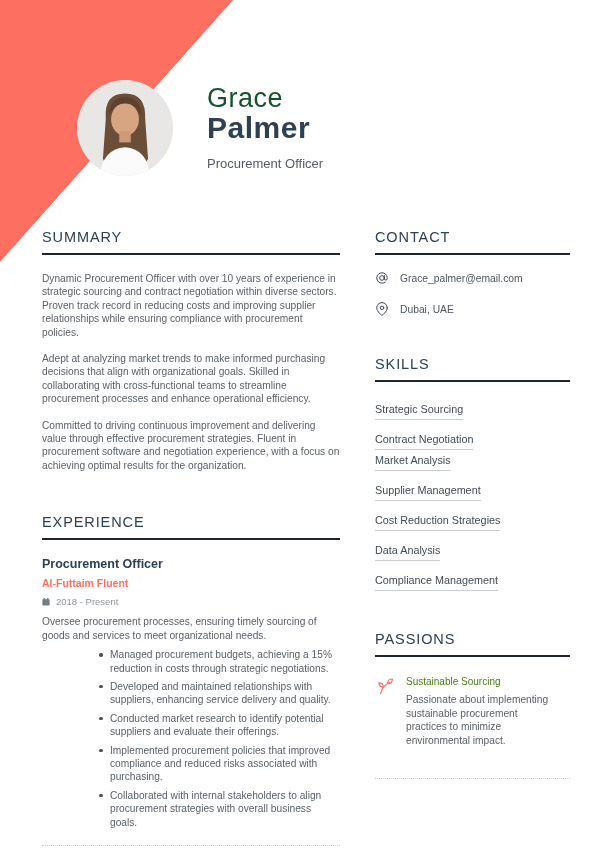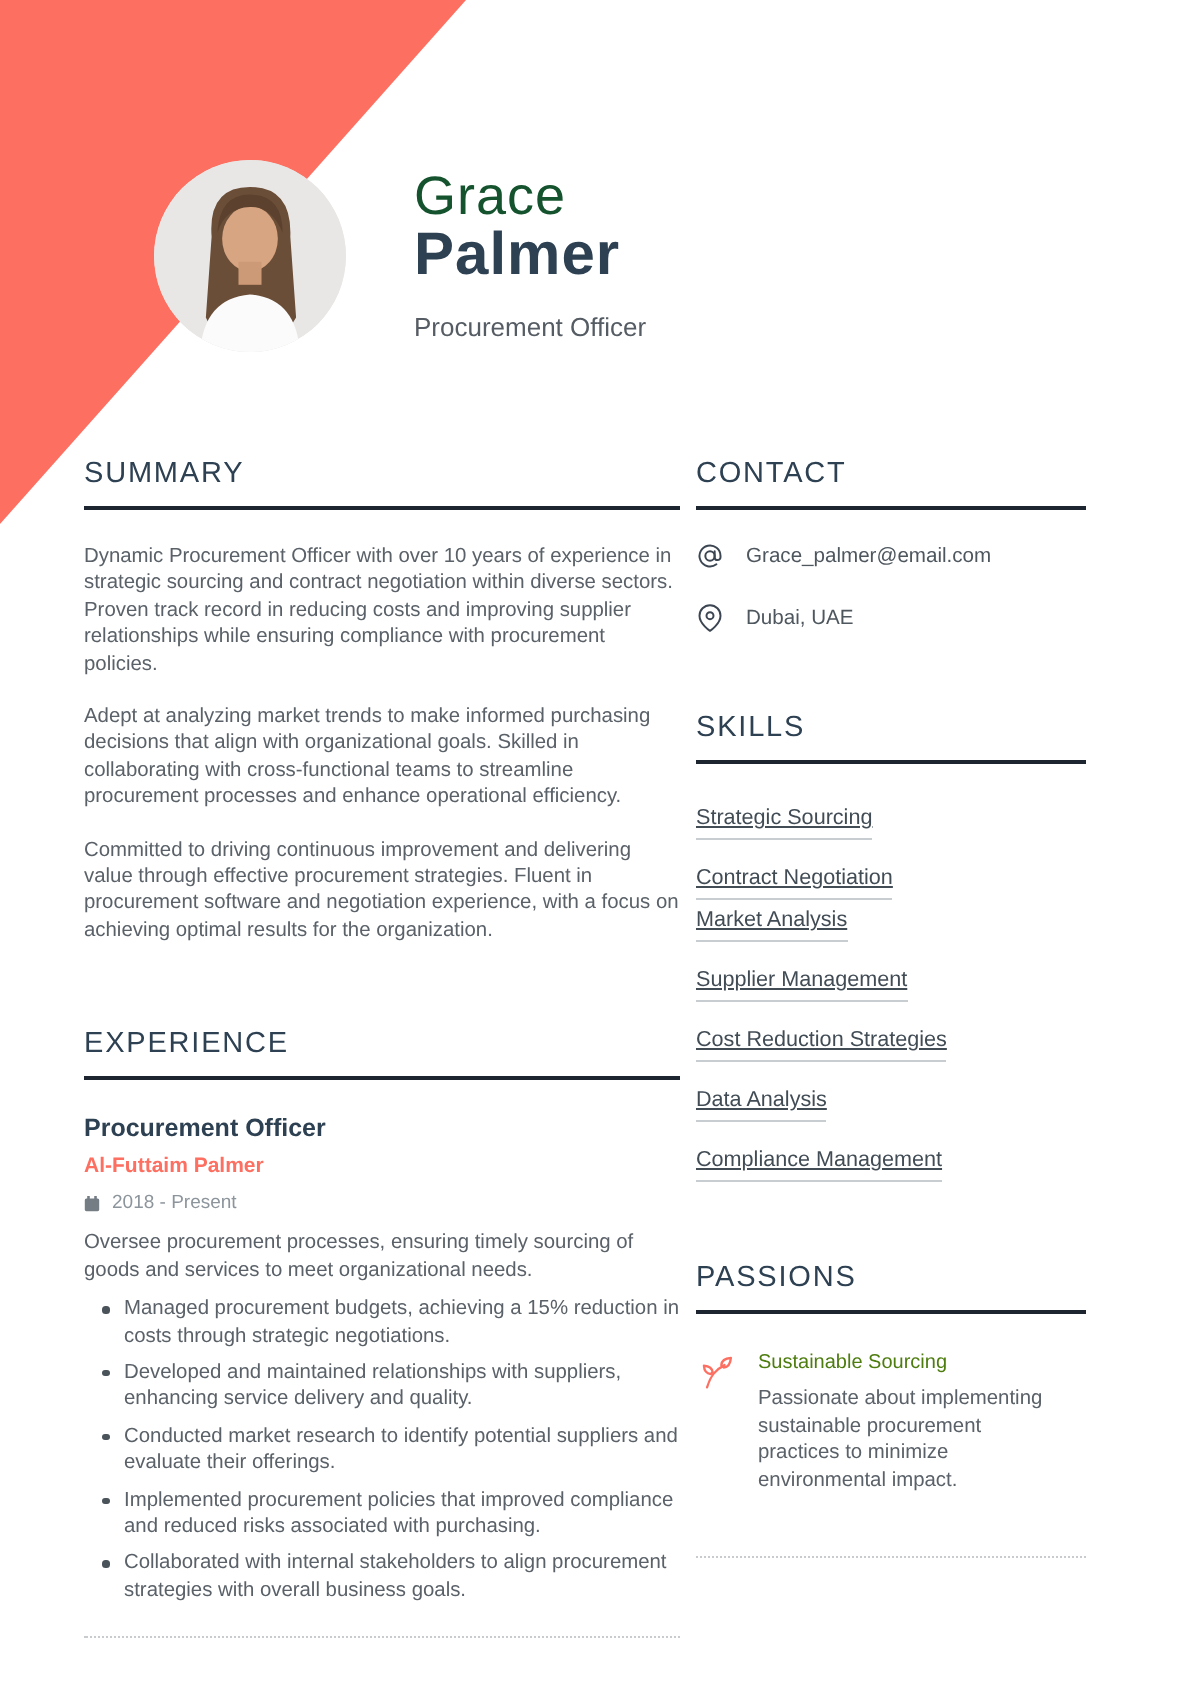--- a/index.html
+++ b/index.html
@@ -22,21 +22,21 @@
     border-radius:50%; overflow:hidden; background:#e9e7e5;
   }
   .photo svg { width:100%; height:100%; display:block; }
   .name-block { position:absolute; left:207px; top:84px; }
   .first-name { font-size:27px; font-weight:400; color:#14532d; letter-spacing:.5px; line-height:1.05; }
   .last-name  { font-size:30px; font-weight:700; color:#2e4152; letter-spacing:.5px; line-height:1.08; }
   .job-title  { font-size:13px; color:#555c63; margin-top:11px; }
 
   
   .col-left  { position:absolute; left:42px;  top:229px; width:298px; }
-  .col-right { position:absolute; left:348px; top:229px; width:195px; }
+  .col-right { position:absolute; left:375px; top:229px; width:195px; }
 
   .section-heading {
     font-size:14.5px; font-weight:400; color:#2e4152; letter-spacing:.9px;
   }
   .rule { height:2px; background:#1d2530; margin-top:8px; }
 
   .section { margin-top:0; }
   .section + .section { margin-top:40px; }
   .section.experience { margin-top:42px; }
 
@@ -46,41 +46,41 @@
 
   
   .job-role { margin-top:17px; }
   .role-title { font-size:12.5px; font-weight:700; color:#2e4152; }
   .company { font-size:10.5px; font-weight:700; color:#fc6f61; margin-top:6px; }
   .dates { display:flex; align-items:center; gap:6px; margin-top:7px;
            font-size:9.5px; color:#8d959c; }
   .dates svg { width:8px; height:8px; flex:0 0 auto; }
   .role-desc { margin-top:8px; }
   .role-bullets { list-style:none; margin-top:6px; padding-left:20px; }
-  .role-bullets li { position:relative; margin-bottom:5px; }
+  .role-bullets li { position:relative; margin-bottom:5px;margin-left:48px; }
   .role-bullets li::before {
     content:""; position:absolute; left:-11px; top:5px;
     width:3.5px; height:3.5px; border-radius:50%; background:#4a525a;
   }
   .dotted-rule { border-top:1px dotted #c9cccf; }
   .dotted-left { margin-top:16px; }
   .dotted-right { margin-top:31px; }
 
   
   .contact-list { margin-top:16px;text-align:center; }
   .contact-row { display:flex; align-items:center; gap:11px; margin-bottom:17px; }
   .contact-row svg { width:14px; height:14px; flex:0 0 auto; }
   .contact-value { font-size:10.3px; color:#4e565e; }
 
   
   .skills-list { margin-top:17px; }
   .skills-row { margin-bottom:9px; }
   .skill-item {
     display:inline-block; font-size:10.8px; color:#424c55;
-    padding-bottom:4px; border-bottom:1px solid #c8cdd2; margin-right:13px;text-decoration:underline;
+    padding-bottom:4px; border-bottom:1px solid #c8cdd2; margin-right:13px;
   }
   .skills-row:last-child .skill-item { margin-bottom:0; }
 
   
   .passion-item { display:flex; gap:12px; margin-top:19px; }
   .passion-item svg { width:19px; height:19px; flex:0 0 auto; margin-top:1px; }
   .passion-title { font-size:10px; font-weight:400; color:#4d7c0f; }
   .passion-desc { margin-top:6px; font-size:10.2px; line-height:13.6px;
                   color:#5a6168; max-width:152px; }
 </style>
@@ -119,21 +119,21 @@
         <p>Committed to driving continuous improvement and delivering value through effective procurement strategies. Fluent in procurement software and negotiation experience, with a focus on achieving optimal results for the organization.</p>
       </div>
     </div>
 
     <div class="section experience">
       <div class="section-heading">EXPERIENCE</div>
       <div class="rule"></div>
 
       <div class="job-role">
         <div class="role-title">Procurement Officer</div>
-        <div class="company">Al-Futtaim Palmer</div>
+        <div class="company">Al-Futtaim Fluent</div>
         <div class="dates">
           <svg viewBox="0 0 10 10">
             <rect x="0.5" y="1.5" width="9" height="8" rx="1" fill="#747c84"></rect>
             <rect x="2" y="0" width="1.6" height="3" fill="#747c84"></rect>
             <rect x="6.4" y="0" width="1.6" height="3" fill="#747c84"></rect>
           </svg>
           <span>2018 - Present</span>
         </div>
         <p class="role-desc body-text">Oversee procurement processes, ensuring timely sourcing of goods and services to meet organizational needs.</p>
         <ul class="role-bullets body-text">

